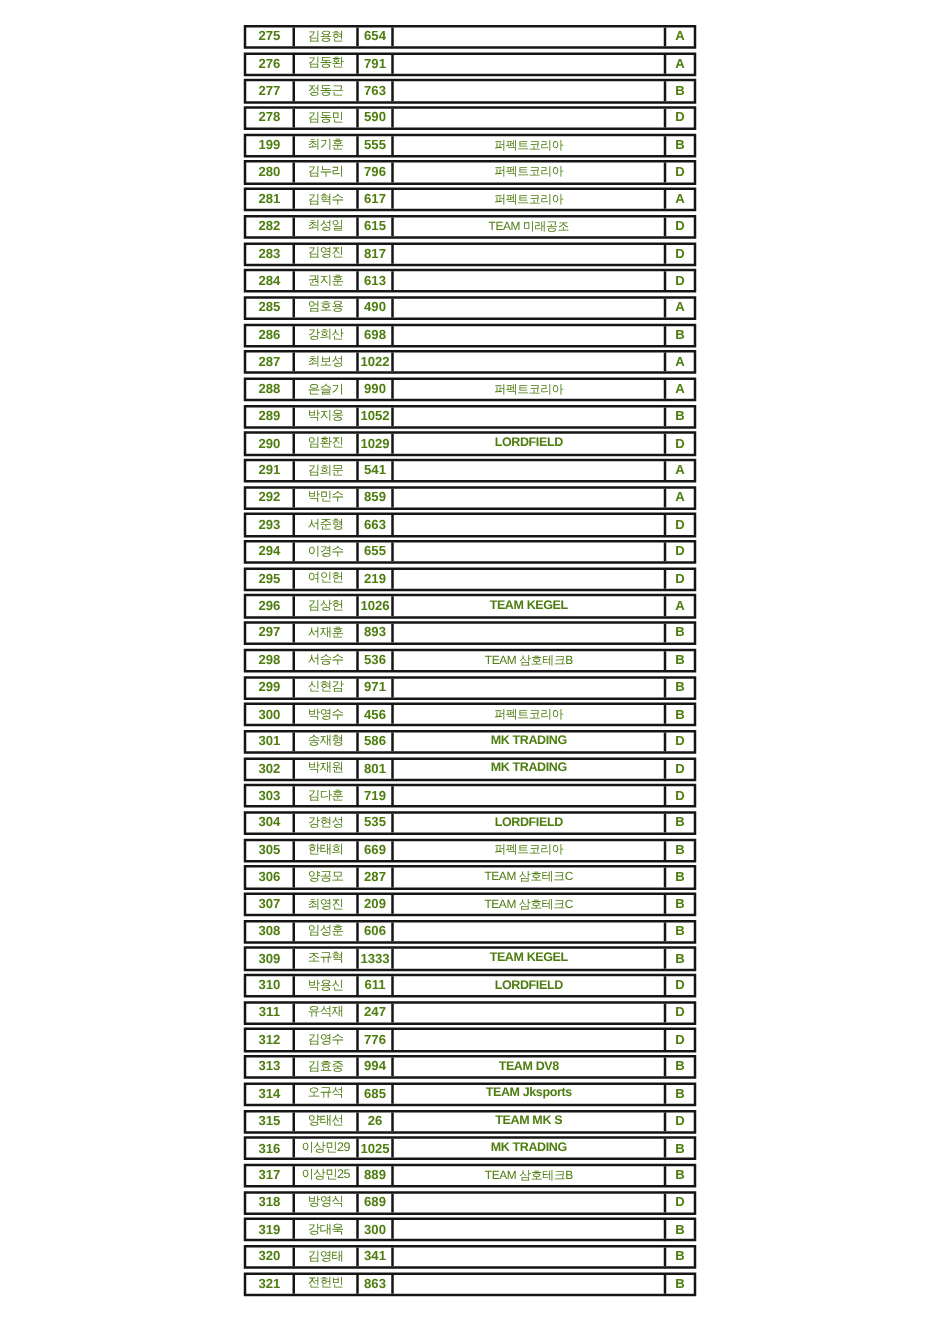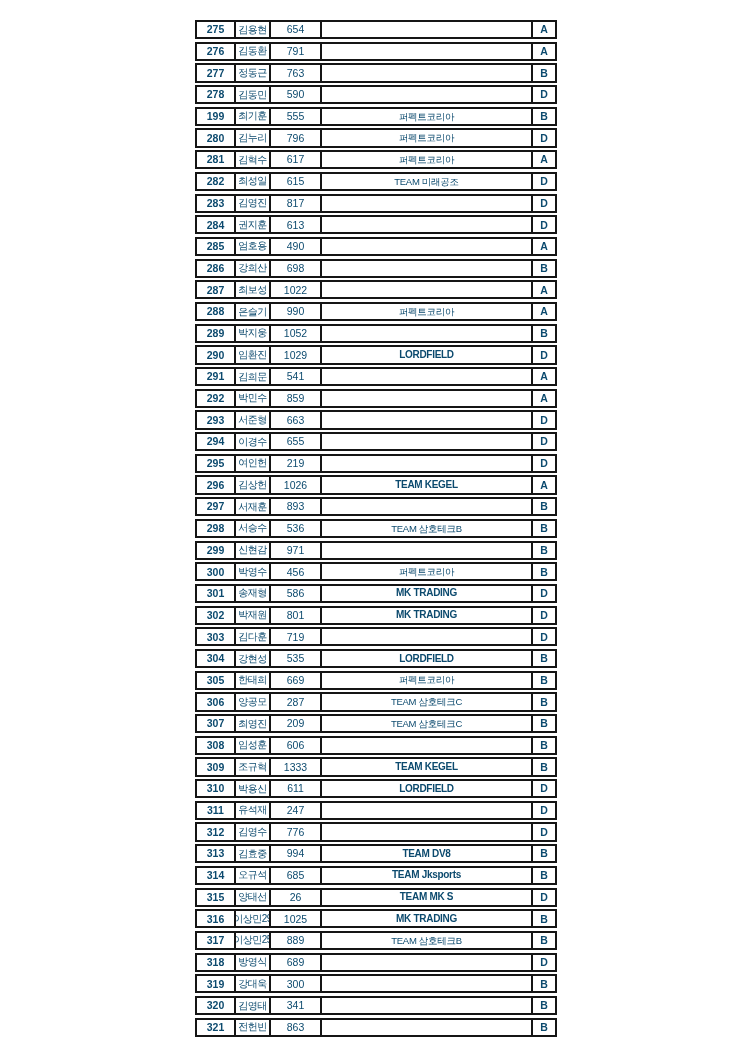--- a/index.html
+++ b/index.html
@@ -6,21 +6,21 @@
     margin: 0;
     padding: 0;
     background: #ffffff;
   }
   .page {
     position: relative;
     width: 750px;
     height: 1061px;
     background: #ffffff;
     font-family: "Liberation Sans", "DejaVu Sans", sans-serif;
-    color: #0c4a6e;
+    color: #4d7c0f;
     overflow: hidden;
   }
   .table {
     position: absolute;
     left: 195px;
     top: 20px;
     width: 362px;
   }
   .row {
     display: flex;
@@ -35,22 +35,22 @@
     box-sizing: border-box;
     display: flex;
     align-items: center;
     justify-content: center;
     border-right: 2px solid #151515;
     white-space: nowrap;
     overflow: hidden;
     line-height: 1;
   }
   .c-no    { width: 39px;  font-weight: bold; font-size: 10.5px; }
-  .c-name  { width: 35px;  font-size: 10px; letter-spacing: -0.5px; }
-  .c-score { width: 51px;  font-weight: normal; font-size: 10.5px; }
+  .c-name  { width: 51px;  font-size: 10px; letter-spacing: -0.5px; }
+  .c-score { width: 28px;  font-weight: bold; font-size: 10.5px; }
   .c-team  { flex: 1; font-size: 9.5px; letter-spacing: -0.3px; }
   .c-team.bold { font-weight: bold; font-size: 10px; }
   .c-grade { width: 22px;  font-weight: bold; font-size: 10.5px; border-right: none; }
 </style>
 </head>
 <body>
 
 <div class="page">
   <div class="table">
       <div class="row">

